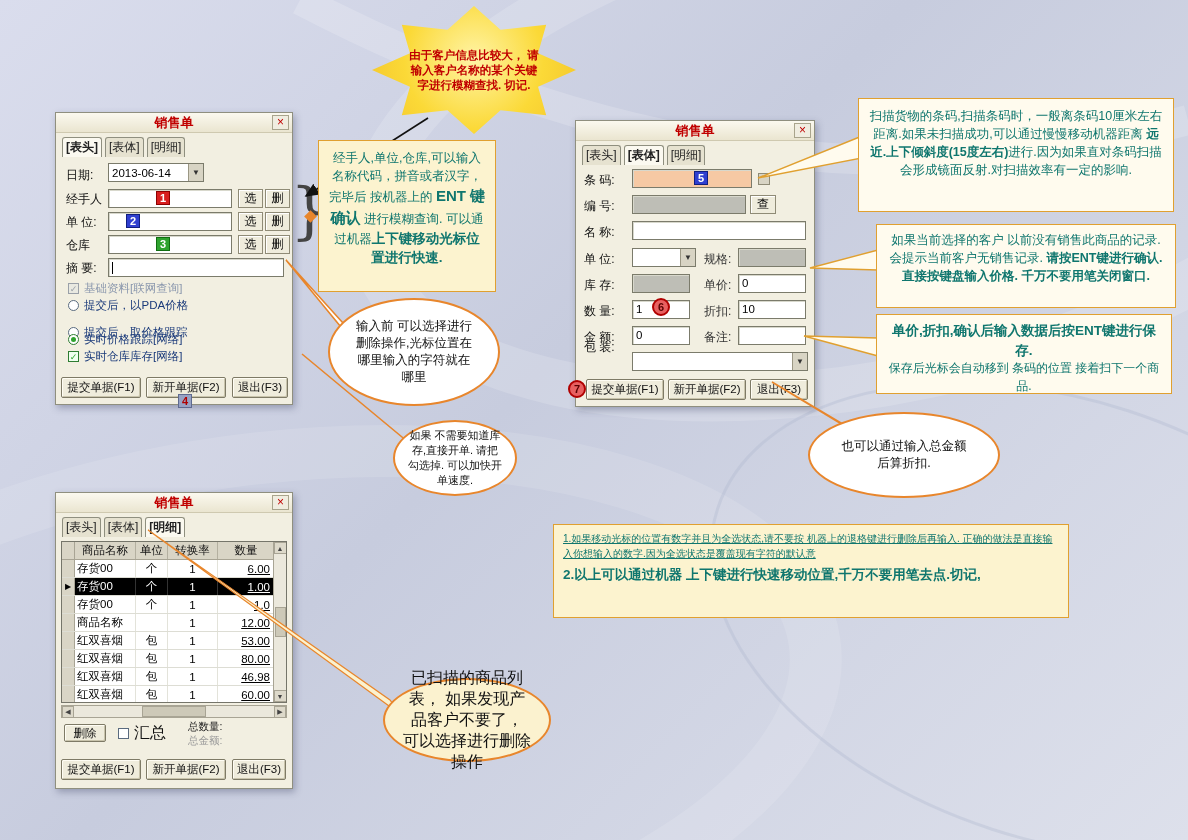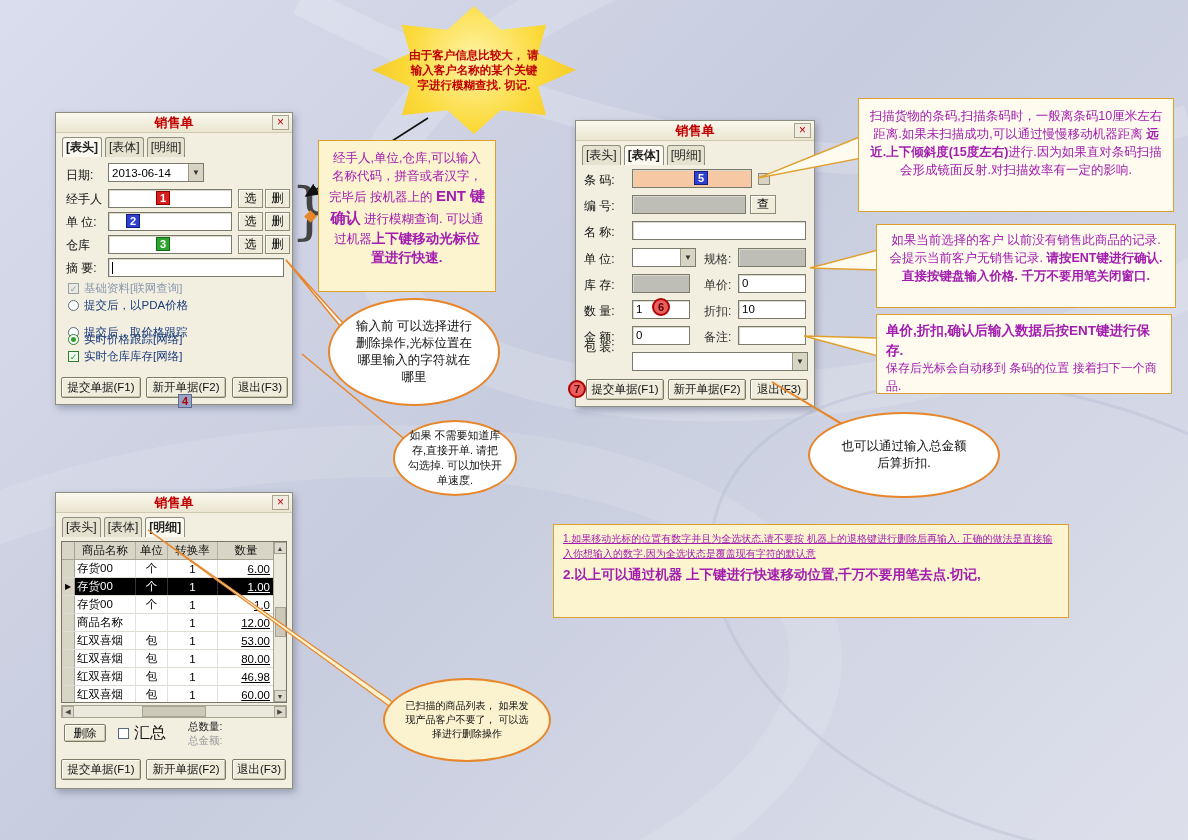--- a/index.html
+++ b/index.html
@@ -82,21 +82,21 @@
              display:flex; align-items:center; justify-content:center; color:#444; flex:0 0 12px; }
   .vthumb { width:11px; height:30px; background:#CDC9B8; border:1px solid #A8A494; margin:1px 0; }
   .hscroll { position:absolute; height:13px; background:#EBE8DC; border:1px solid #A8A494;
              display:flex; align-items:center; justify-content:space-between; }
   .hthumb { height:11px; width:64px; background:#CDC9B8; border:1px solid #A8A494; }
   .small { font-size:10.5px; color:#222; position:absolute; white-space:nowrap; }
   .small.faded { color:#999; }
 
   
   .co-box { position:absolute; z-index:50; border:1px solid #E0A030; background:#FCF3CF;
-            font-size:12.5px; color:#a21caf; line-height:1.45; }
+            font-size:12.5px; color:#0f766e; line-height:1.45; }
   .co-white { background:#FFFBEE; }
   .ellipse { position:absolute; z-index:50; border:2px solid #E8862C; border-radius:50%; background:#fff;
              display:flex; align-items:center; justify-content:center; text-align:center; color:#111; }
   .ellipse.cream { background:#FBF2CF; }
   .star { position:absolute; z-index:50; color:#C00000; font-weight:bold; text-align:center;
           display:flex; align-items:center; justify-content:center;
           background:radial-gradient(circle at 50% 42%, #FFF4A6 0%, #FBD937 55%, #F2C22A 100%);
           clip-path:polygon(100% 50%,81.4% 63%,85.4% 85.4%,63% 81.4%,50% 100%,37% 81.4%,14.6% 85.4%,18.6% 63%,0% 50%,18.6% 37%,14.6% 14.6%,37% 18.6%,50% 0%,63% 18.6%,85.4% 14.6%,81.4% 37%); }
   .ent { font-weight:bold; font-size:15px; }
   .b { font-weight:bold; }
@@ -390,31 +390,31 @@
   </div>
 
   <div class="co-box co-white" style="left:858px;top:98px;width:316px;height:114px;padding:8px 10px;text-align:center">
     <span>扫描货物的条码,扫描条码时，一般离条码10厘米左右距离.如果未扫描成功,可以通过慢慢移动机器距离 </span><span class="b">远近.上下倾斜度(15度左右)</span><span>进行.因为如果直对条码扫描会形成镜面反射.对扫描效率有一定的影响.</span>
   </div>
 
   <div class="co-box co-white" style="left:876px;top:224px;width:300px;height:84px;padding:6px 9px;text-align:center">
     <span>如果当前选择的客户 以前没有销售此商品的记录. 会提示当前客户无销售记录. </span><span class="b">请按ENT键进行确认. 直接按键盘输入价格. 千万不要用笔关闭窗口.</span>
   </div>
 
-  <div class="co-box co-white" style="left:876px;top:314px;width:296px;height:80px;padding:6px 9px;text-align:left">
+  <div class="co-box co-white" style="left:876px;top:314px;width:296px;height:80px;padding:6px 9px;text-align:center">
     <div class="b135">单价,折扣,确认后输入数据后按ENT键进行保存.</div>
     <div style="font-size:12px">保存后光标会自动移到 条码的位置 接着扫下一个商品.</div>
   </div>
 
   <div class="ellipse" style="left:808px;top:412px;width:192px;height:86px;padding:10px 26px;font-size:12.5px">
     <span>也可以通过输入总金额 后算折扣.</span>
   </div>
 
   <div class="co-box" style="left:553px;top:524px;width:516px;height:94px;padding:7px 9px">
     <div class="note1">1.如果移动光标的位置有数字并且为全选状态,请不要按 机器上的退格键进行删除后再输入. 正确的做法是直接输入你想输入的数字.因为全选状态是覆盖现有字符的默认意</div>
     <div class="note2">2.以上可以通过机器 上下键进行快速移动位置,千万不要用笔去点.切记,</div>
   </div>
 
-  <div class="ellipse cream" style="left:383px;top:678px;width:168px;height:84px;padding:10px 16px;font-size:10px">
+  <div class="ellipse cream" style="left:383px;top:678px;width:168px;height:84px;padding:10px 16px;font-size:16px">
     <span>已扫描的商品列表， 如果发现产品客户不要了， 可以选择进行删除操作</span>
   </div>
 
 </div>
 
 </body></html>

